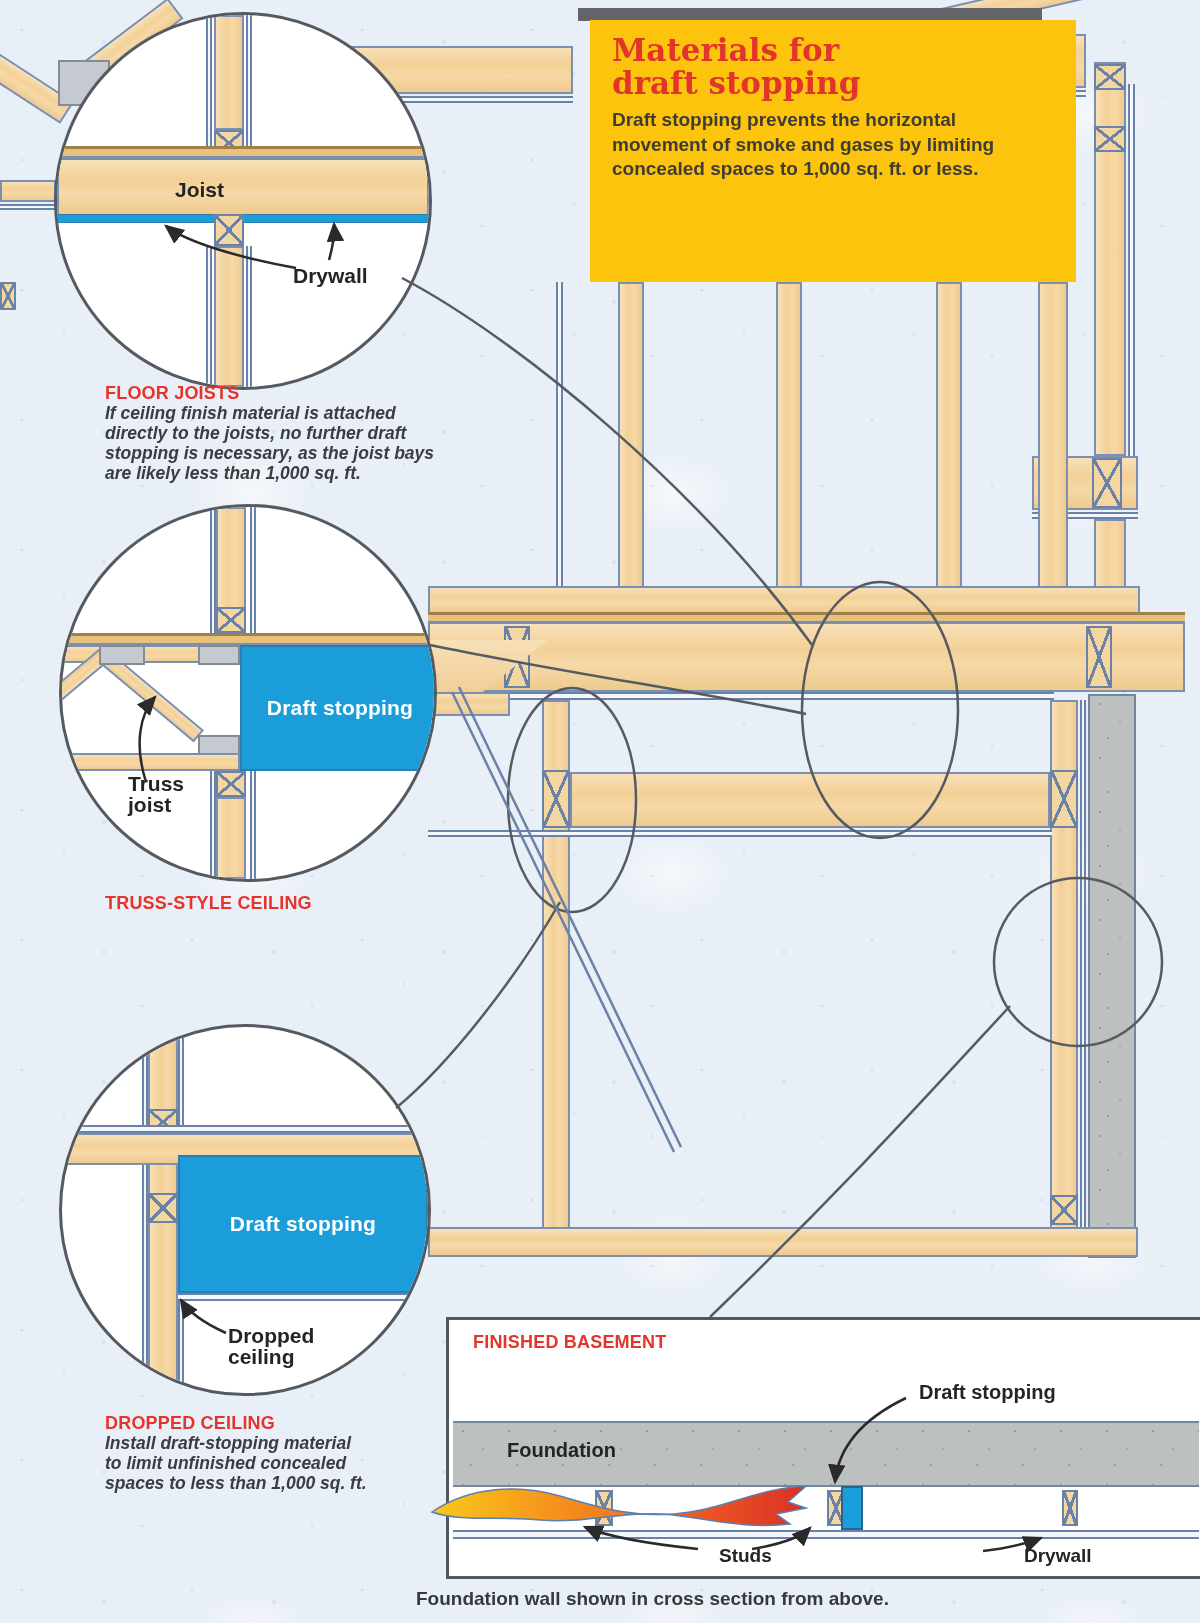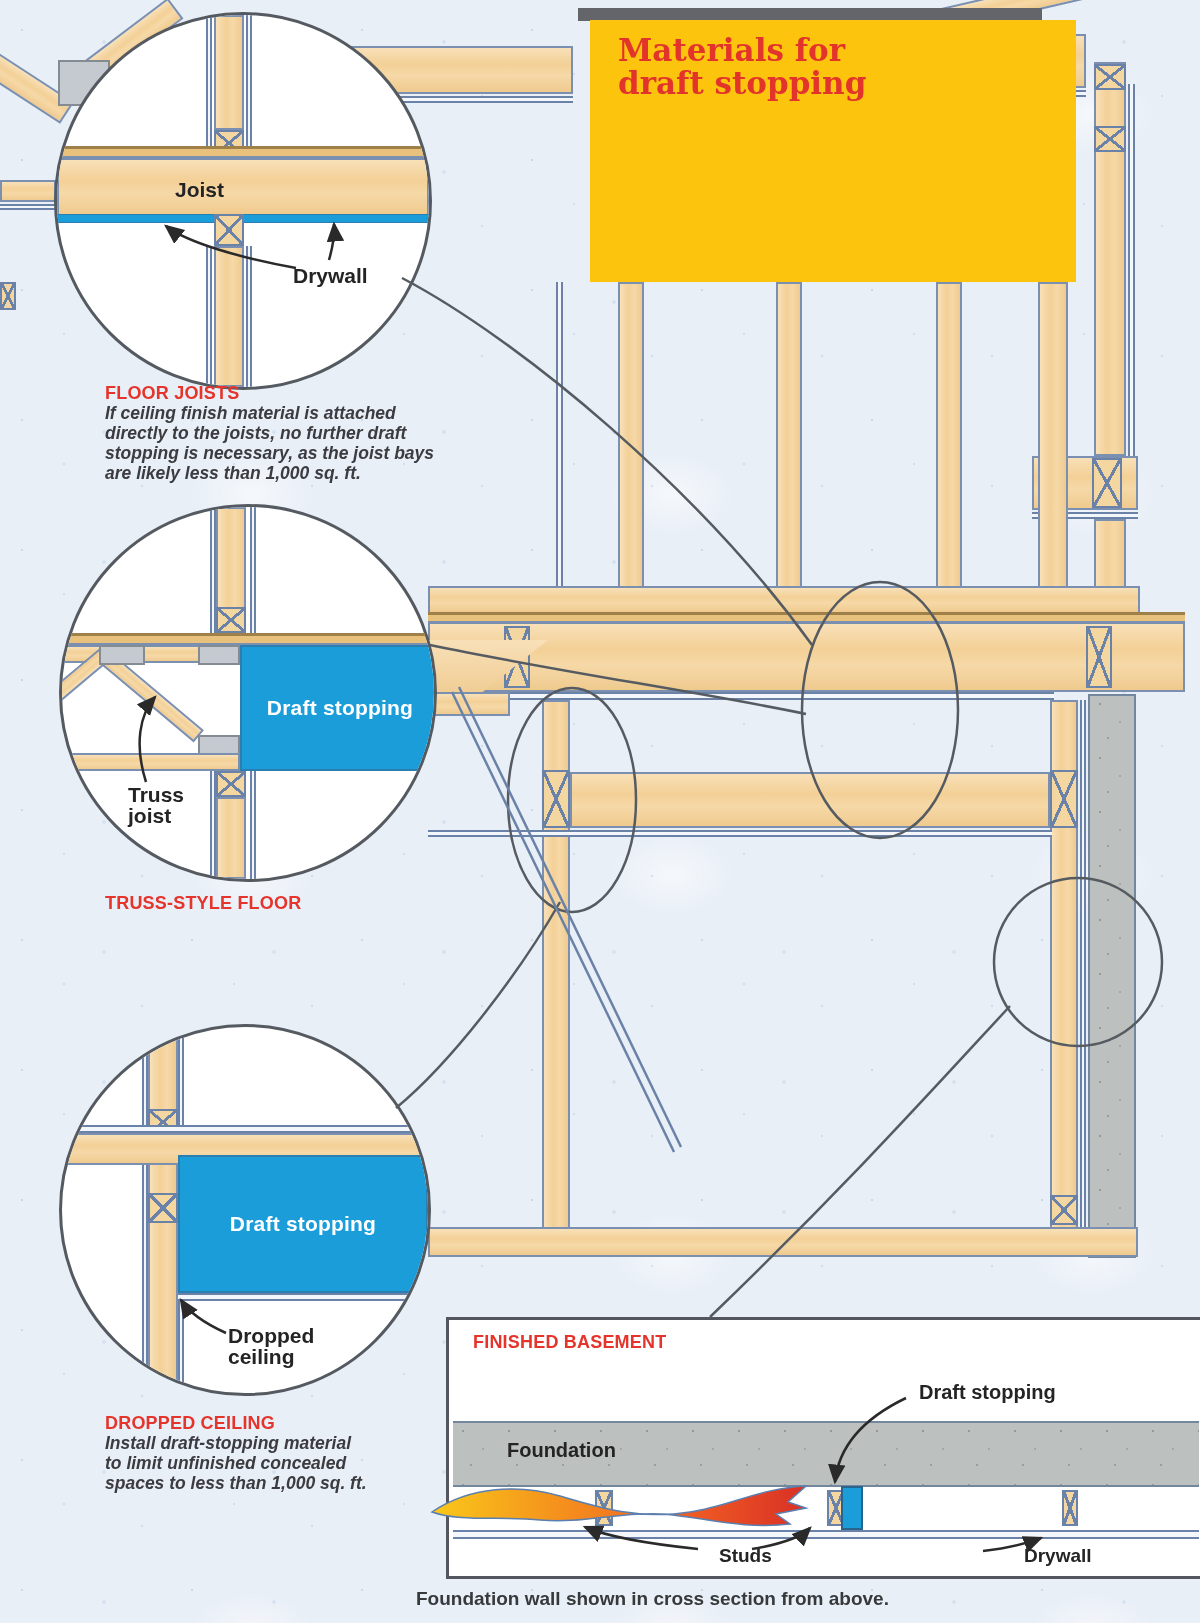--- a/index.html
+++ b/index.html
@@ -99,22 +99,25 @@
   <div class="abs xb" style="left:542px;top:770px;width:28px;height:58px;"></div>
   <div class="abs xb" style="left:1050px;top:770px;width:28px;height:58px;"></div>
   <div class="abs dlh" style="left:428px;top:830px;width:624px;height:7px;"></div>
   <div class="abs xb" style="left:1050px;top:1195px;width:28px;height:30px;"></div>
   <div class="abs dlv" style="left:1080px;top:700px;width:6px;height:528px;"></div>
   <div class="abs concrete" style="left:1088px;top:694px;width:48px;height:564px;"></div>
   <div class="abs wood" style="left:428px;top:1227px;width:710px;height:30px;"></div>
 
   <div class="abs" style="left:578px;top:8px;width:464px;height:13px;background:#64656a;z-index:2;"></div>
   <div class="abs ypanel" style="left:590px;top:20px;width:486px;height:262px;">
-    <div class="abs ytitle" style="left:22px;top:14px;margin-left:6px;">Materials for
+    <div class="abs ytitle" style="left:22px;top:14px;">Materials for
 draft stopping</div>
+    <div class="abs ybody" style="left:22px;top:88px;">Draft stopping prevents the horizontal
+movement of smoke and gases by limiting
+concealed spaces to 1,000 sq. ft. or less.</div>
   </div>
 
   <div class="abs circle" style="left:54px;top:12px;width:372px;height:372px;">
     <div class="abs dlv" style="left:149px;top:0;width:6px;height:141px;"></div>
     <div class="abs dlv" style="left:189px;top:0;width:6px;height:141px;"></div>
     <div class="abs woodv" style="left:157px;top:0;width:30px;height:115px;"></div>
     <div class="abs xb" style="left:157px;top:115px;width:30px;height:26px;"></div>
     <div class="abs subfloor" style="left:0;top:131px;width:372px;height:12px;"></div>
     <div class="abs wood" style="left:0;top:143px;width:372px;height:58px;"></div>
     <div class="abs bluestrip" style="left:0;top:199px;width:157px;height:9px;"></div>
@@ -140,21 +143,21 @@
     <div class="abs gusset" style="left:136px;top:138px;width:42px;height:20px;"></div>
     <div class="abs gusset" style="left:136px;top:228px;width:42px;height:20px;"></div>
     <div class="abs wood" style="left:0;top:246px;width:178px;height:18px;"></div>
     <div class="abs bluebox" style="left:178px;top:138px;width:200px;height:126px;">
       <span>Draft stopping</span>
     </div>
     <div class="abs xb" style="left:154px;top:264px;width:30px;height:26px;"></div>
     <div class="abs dlv" style="left:148px;top:264px;width:6px;height:108px;"></div>
     <div class="abs dlv" style="left:188px;top:264px;width:6px;height:108px;"></div>
     <div class="abs woodv" style="left:154px;top:290px;width:30px;height:82px;"></div>
-    <div class="abs blabel" style="left:66px;top:266px;margin-top:11px;">Truss
+    <div class="abs blabel" style="left:66px;top:266px;">Truss
 joist</div>
   </div>
 
   <div class="abs circle" style="left:59px;top:1024px;width:366px;height:366px;">
     <div class="abs dlv" style="left:80px;top:0;width:6px;height:366px;"></div>
     <div class="abs dlv" style="left:116px;top:0;width:6px;height:366px;"></div>
     <div class="abs woodv" style="left:86px;top:0;width:30px;height:366px;"></div>
     <div class="abs xb" style="left:86px;top:82px;width:30px;height:26px;"></div>
     <div class="abs dlh" style="left:0;top:98px;width:366px;height:8px;"></div>
     <div class="abs wood" style="left:0;top:106px;width:366px;height:32px;"></div>
@@ -168,21 +171,21 @@
   </div>
 
   <div class="abs txtblock" style="left:105px;top:383px;width:380px;">
     <div class="redhead">FLOOR JOISTS</div>
     <div class="blocktxt">If ceiling finish material is attached
 directly to the joists, no further draft
 stopping is necessary, as the joist bays
 are likely less than 1,000 sq. ft.</div>
   </div>
   <div class="abs txtblock" style="left:105px;top:893px;width:380px;">
-    <div class="redhead">TRUSS-STYLE FLOOR</div>
+    <div class="redhead">TRUSS-STYLE CEILING</div>
   </div>
   <div class="abs txtblock" style="left:105px;top:1413px;width:330px;">
     <div class="redhead">DROPPED CEILING</div>
     <div class="blocktxt">Install draft-stopping material
 to limit unfinished concealed
 spaces to less than 1,000 sq. ft.</div>
   </div>
 
   <div class="abs bpanel" style="left:418px;top:1317px;width:900px;height:262px;margin-left:28px;">
     <div class="abs redhead" style="left:24px;top:12px;">FINISHED BASEMENT</div>

